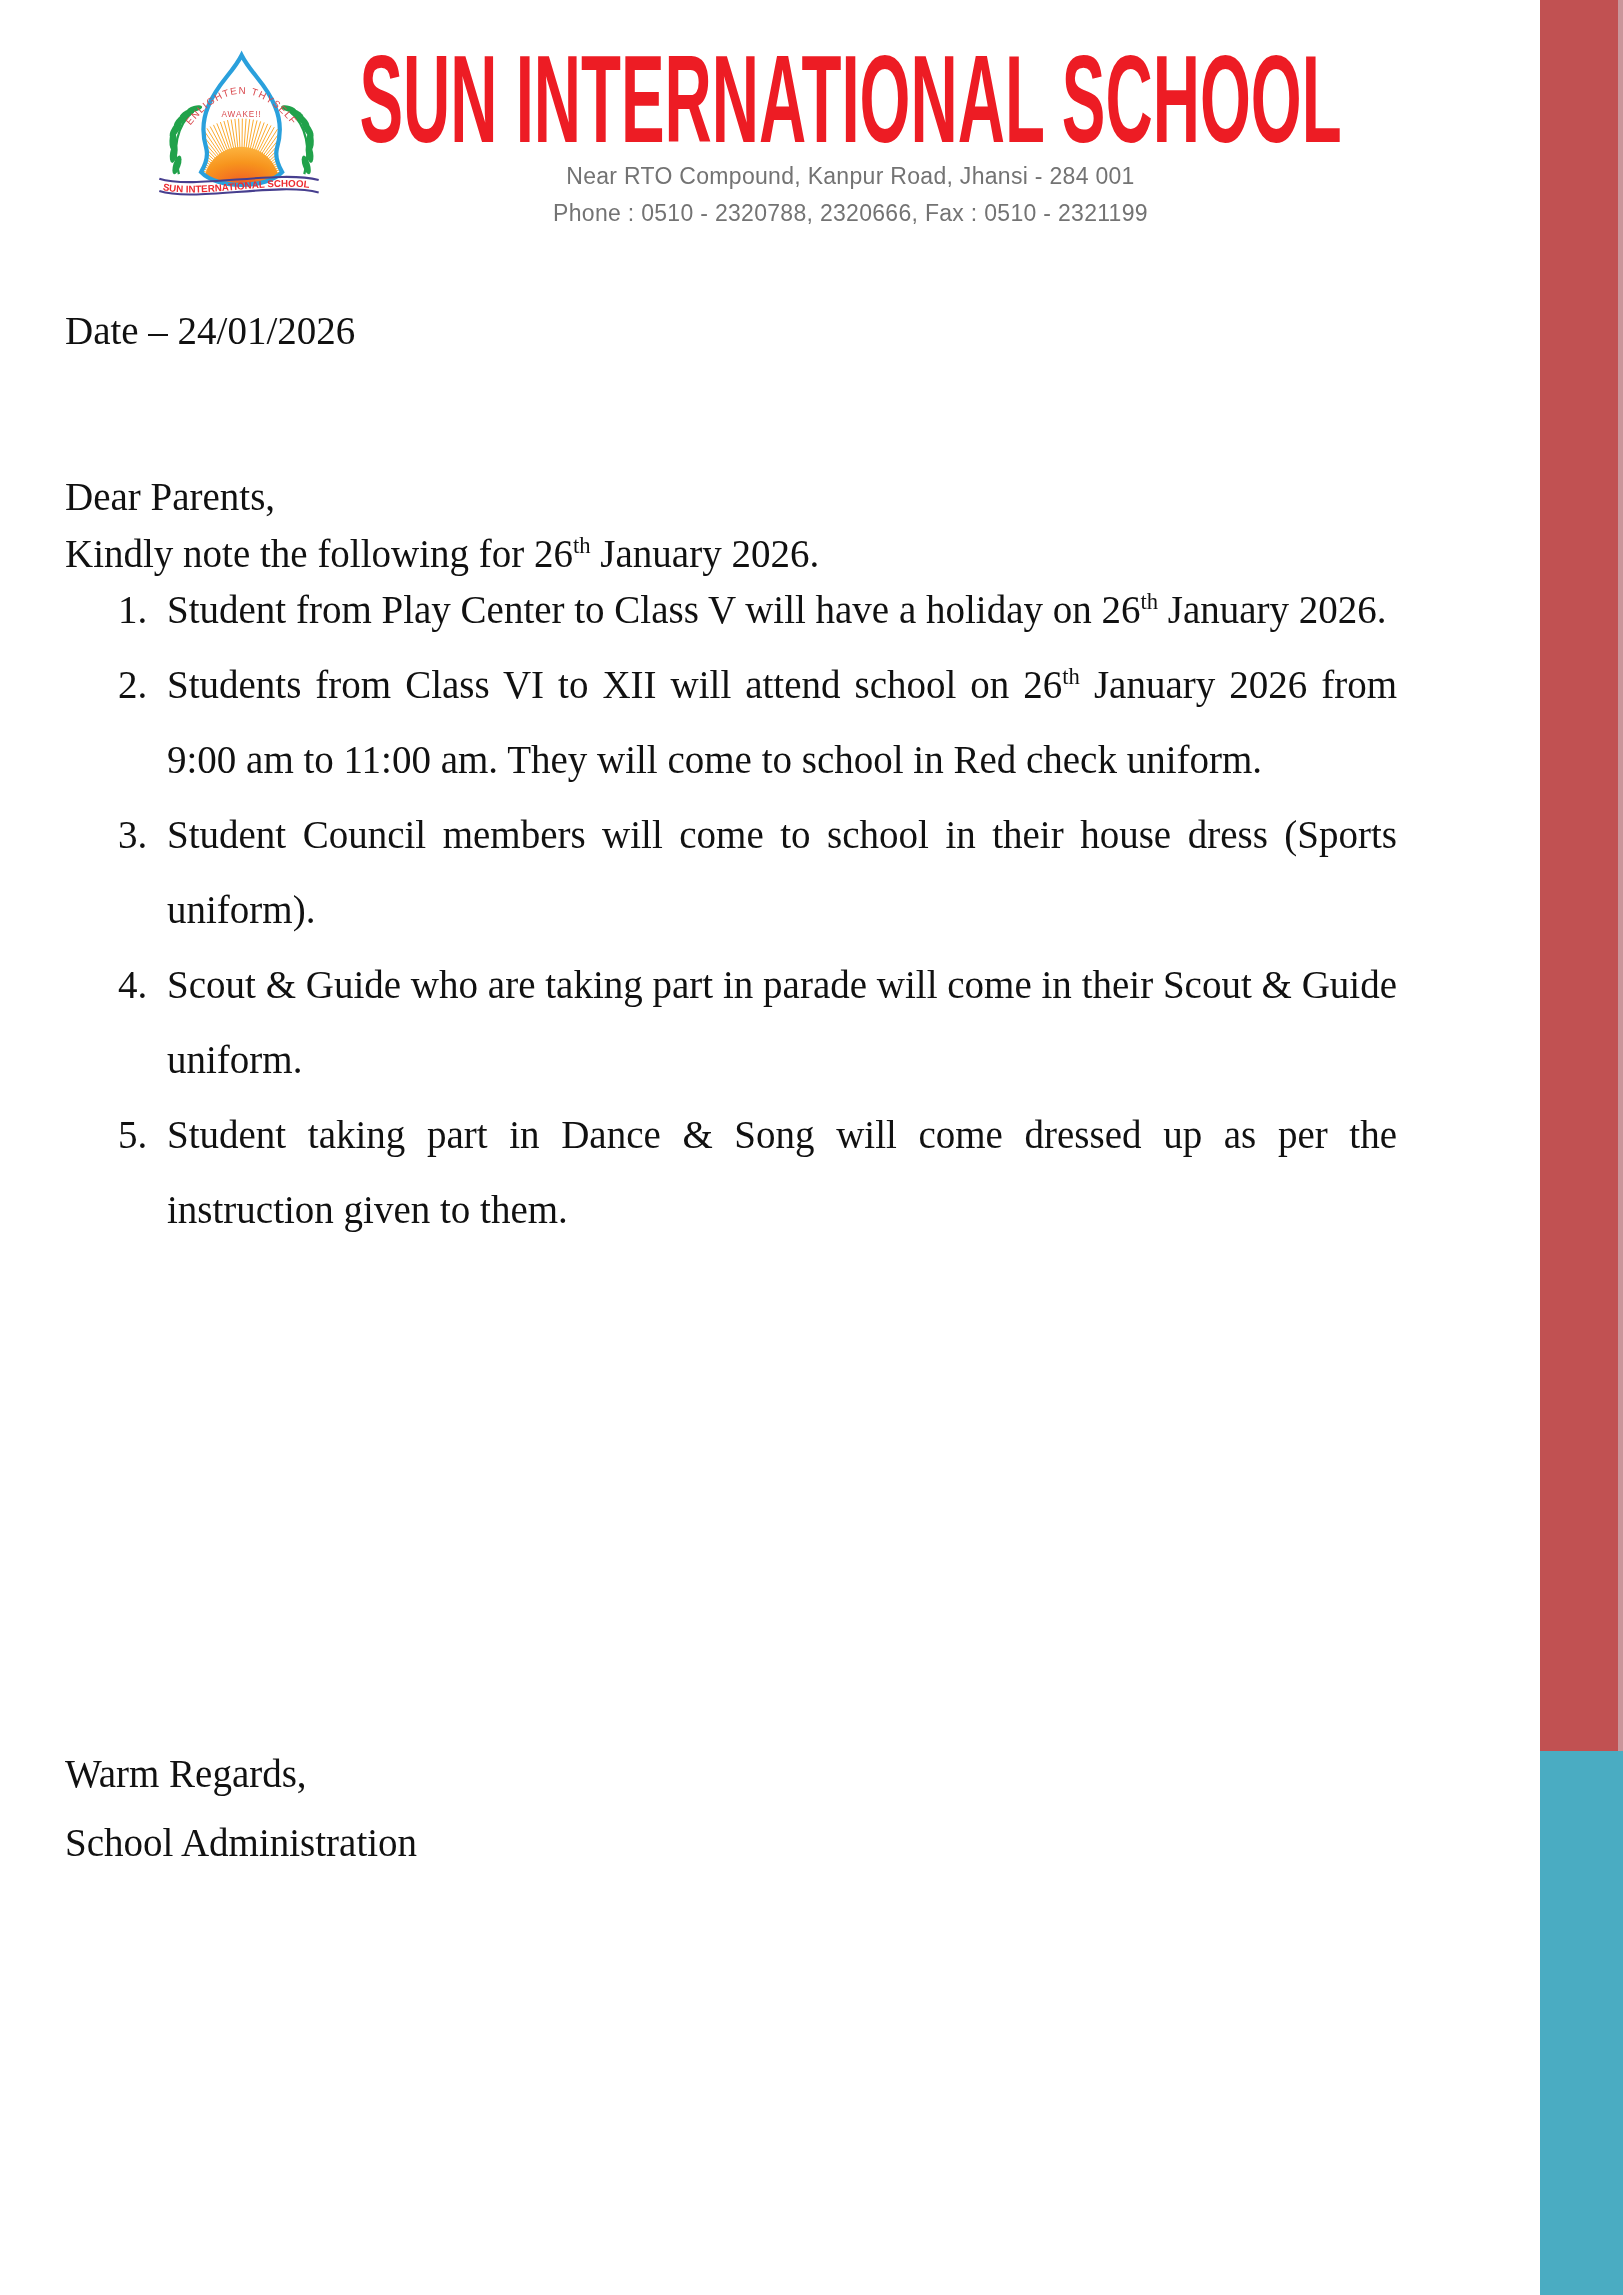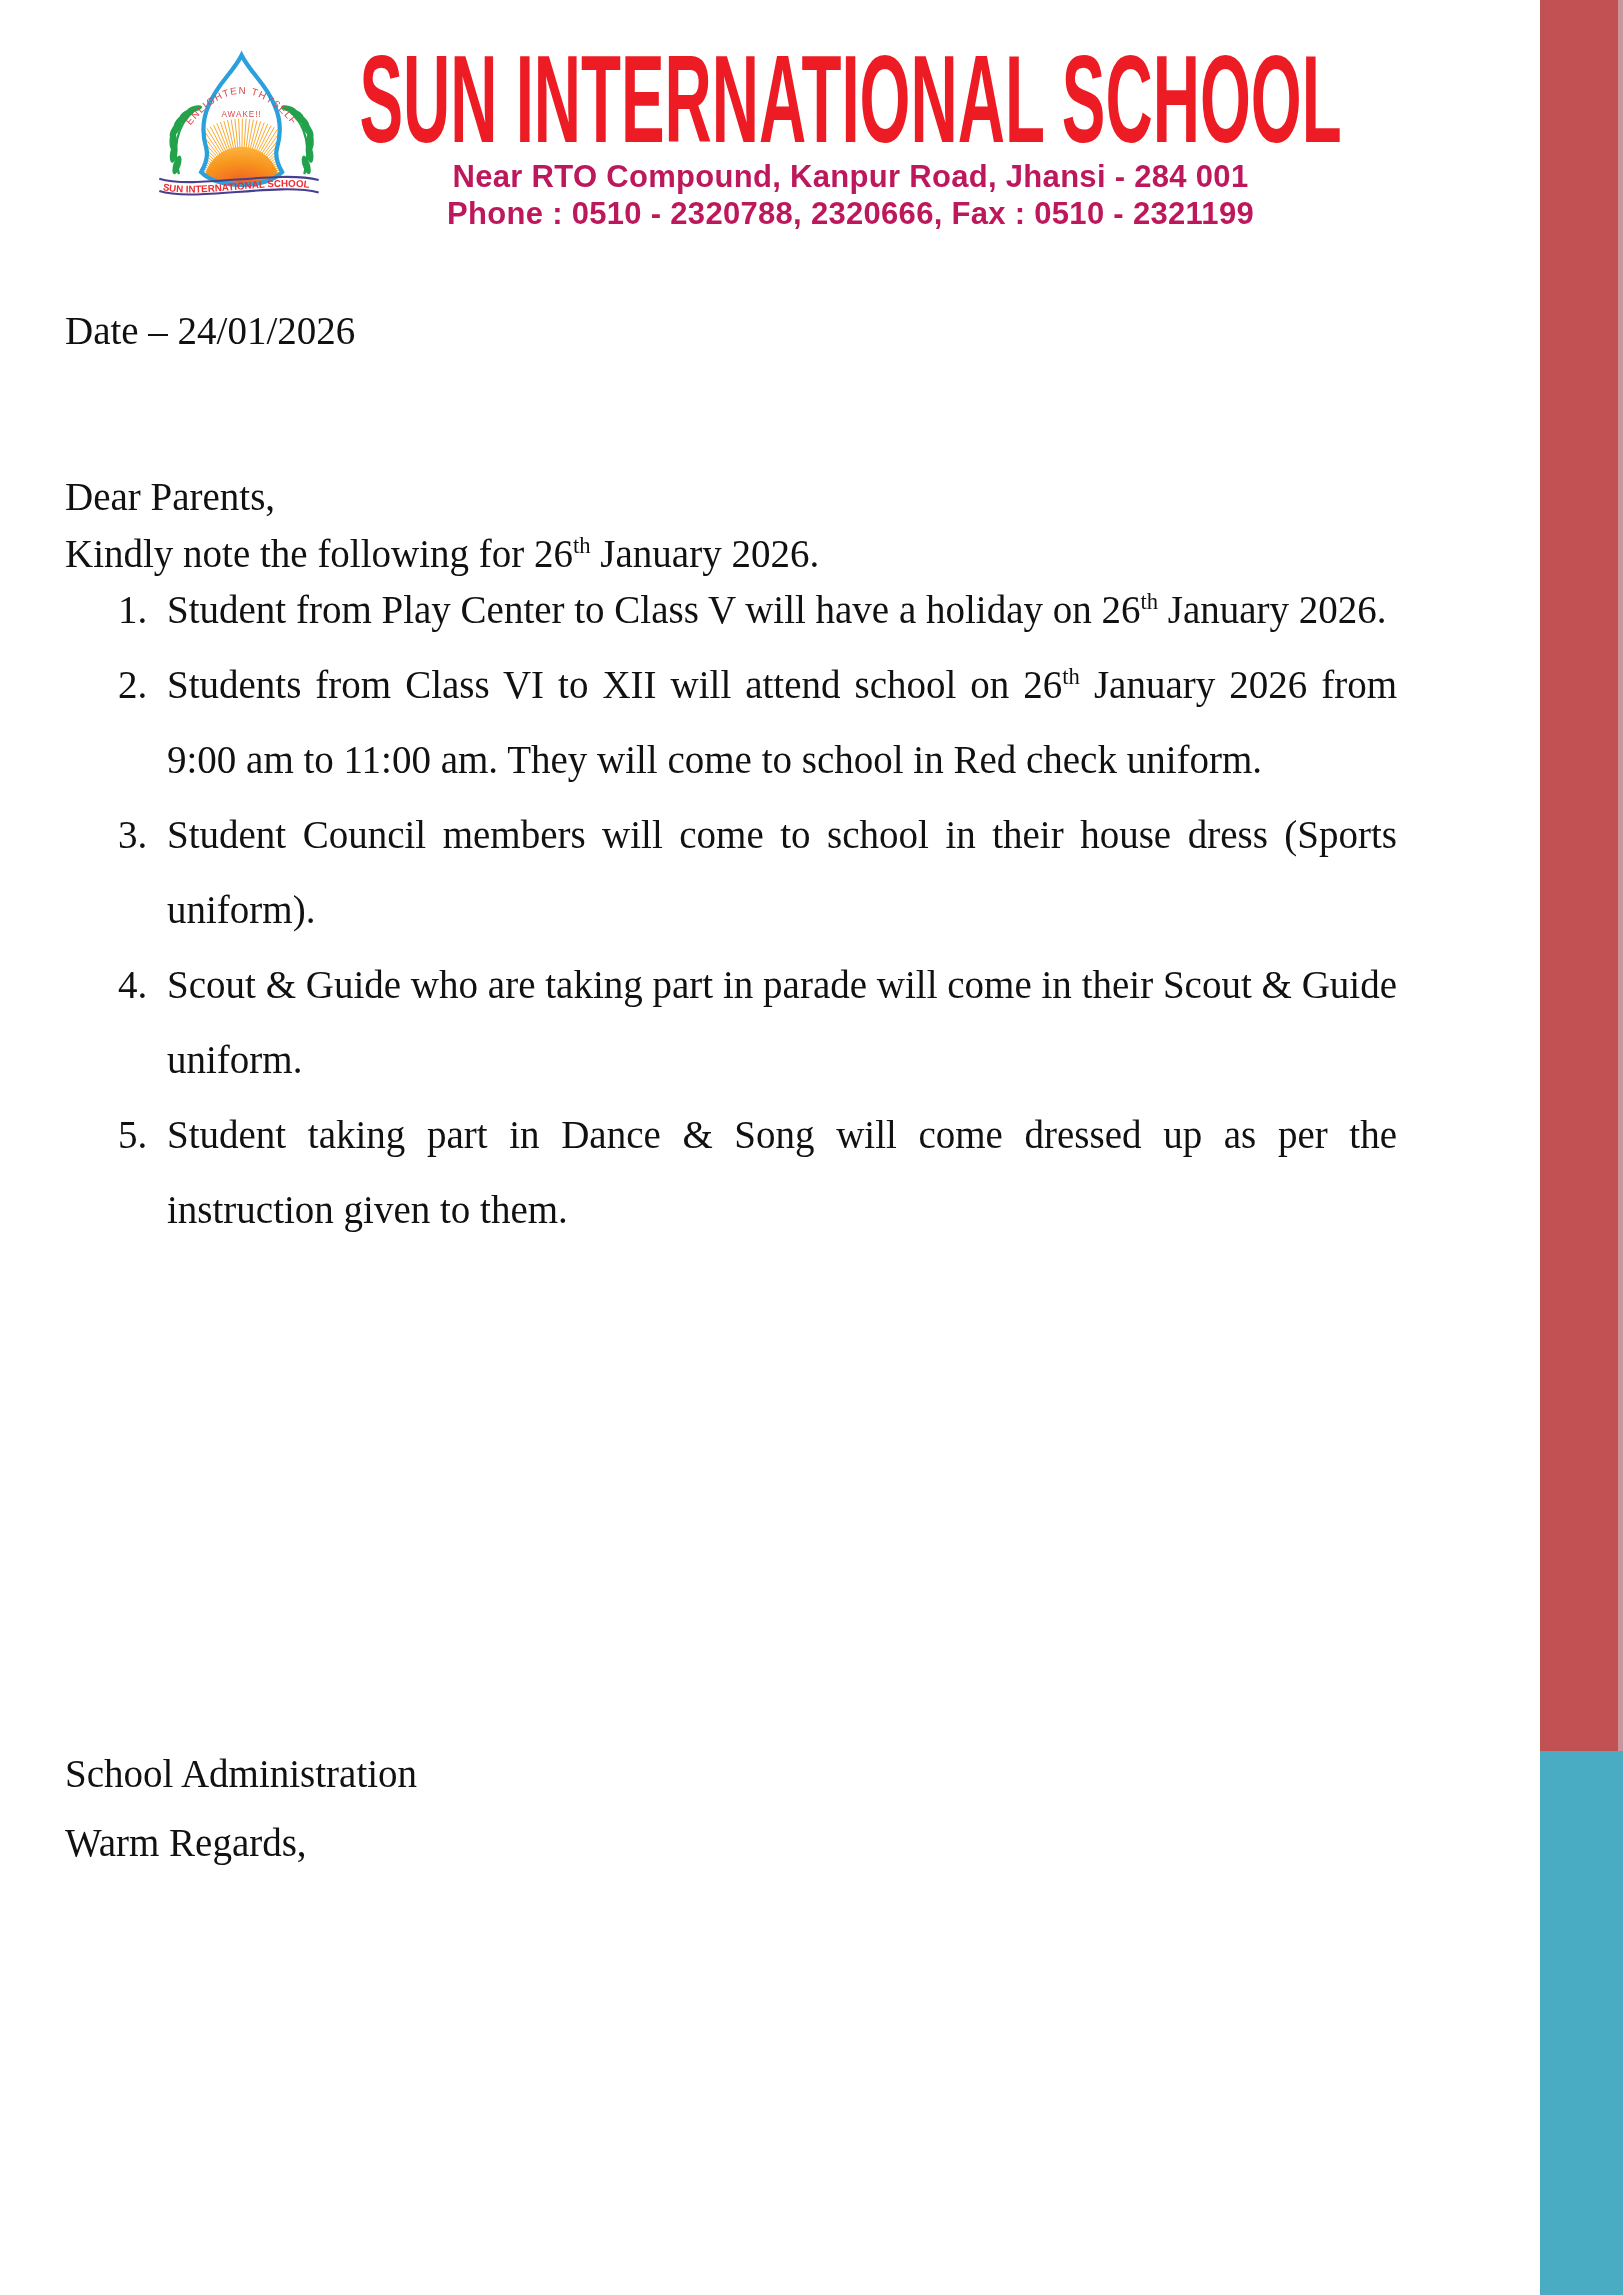--- a/index.html
+++ b/index.html
@@ -22,23 +22,23 @@
   #logo{position:absolute;left:154px;top:50px;width:170px;height:162px;}
   #title-svg{position:absolute;left:353px;top:41px;width:995px;height:124px;}
   #title-svg text{
     font-family:"Liberation Sans", sans-serif;
     font-weight:bold;
   }
   #address-block{
     position:absolute;left:353px;top:158px;width:995px;
     text-align:center;
     font-family:"Liberation Sans", sans-serif;
-    font-weight:bold;
-    font-size:31px;line-height:37px;
-    color:#be185d;
+    font-weight:normal;
+    font-size:23px;line-height:37px;
+    color:#737373;
     letter-spacing:0.3px;
   }
 
   
   #meta-row{
     position:absolute;left:65px;top:302px;width:1332px;height:59px;
     font-size:39px;line-height:57px;
   }
   #circular-no{position:absolute;left:697px;top:0;}
 
@@ -217,18 +217,18 @@
       <span class="num">4.</span>
       <span class="txt"><span>Scout &amp; Guide who are taking part in parade will come in their Scout &amp; Guide uniform.</span><sup></sup><span></span></span>
     </div>
     <div class="li">
       <span class="num">5.</span>
       <span class="txt"><span>Student taking part in Dance &amp; Song will come dressed up as per the instruction given to them.</span><sup></sup><span></span></span>
     </div>
   </div>
 
   <div id="closing">
+    <div>Warm Regards,</div>
     <div>School Administration</div>
-    <div>Warm Regards,</div>
   </div>
 
 </div>
 
 
 </body></html>

